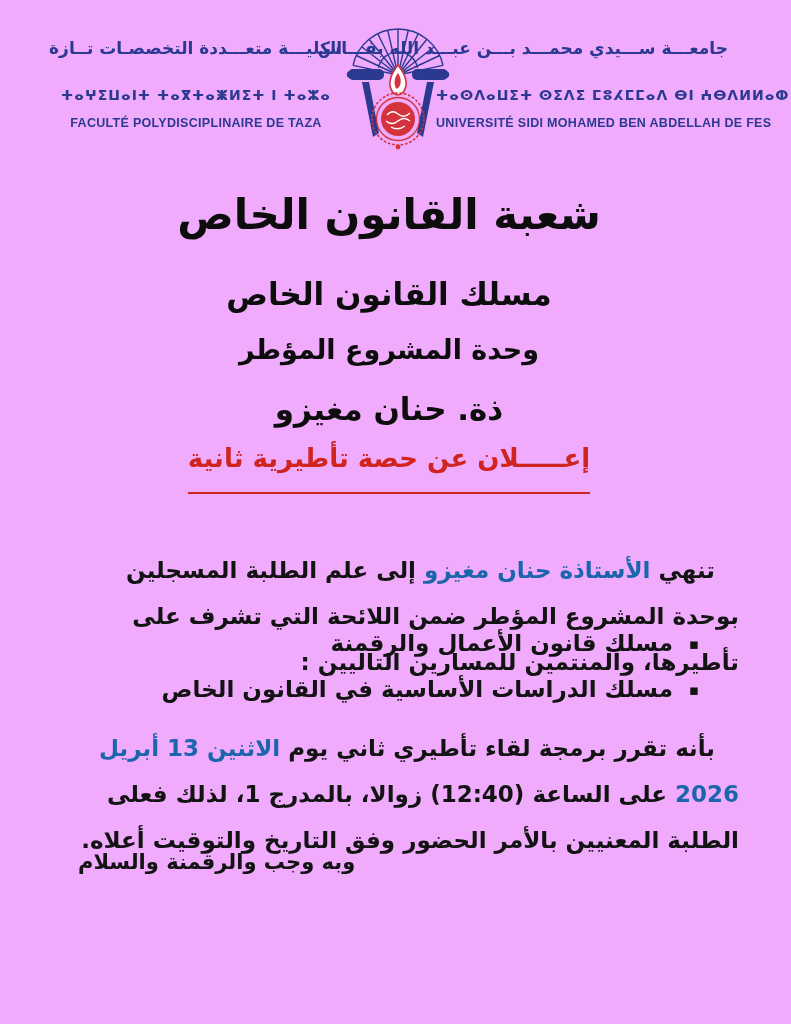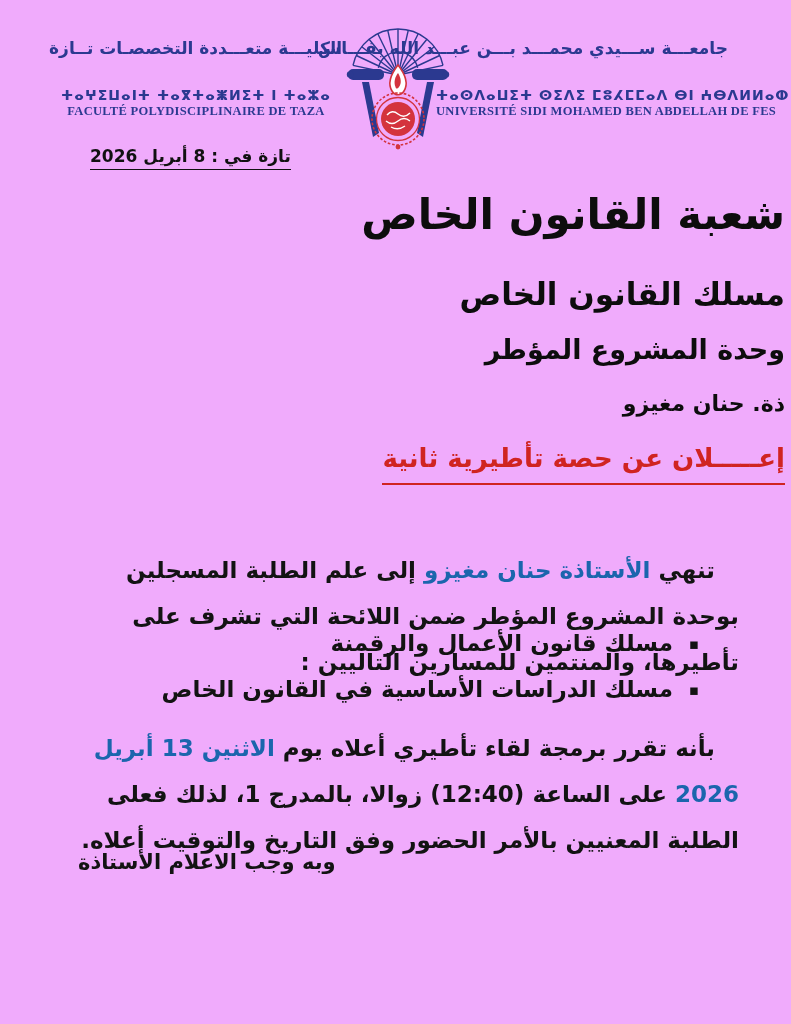--- a/index.html
+++ b/index.html
@@ -6,36 +6,36 @@
   .page{
     position:relative;width:791px;height:1024px;background:#f0abfc;overflow:hidden;
     font-family:"DejaVu Sans","Liberation Sans",sans-serif;color:#161616;
   }
   
   .hdr-block{position:absolute;top:38px;width:292px;text-align:center;color:#2b3990;}
   .hdr-left{left:50px;}
   .hdr-right{left:436px;}
   .hdr-arabic{font-size:17px;font-weight:700;line-height:1.25;direction:rtl;white-space:nowrap;}
   .hdr-tifinagh{font-size:14px;font-weight:700;letter-spacing:1px;line-height:1.2;margin-top:28px;white-space:nowrap;}
-  .hdr-latin{font-family:Liberation Serif, serif;font-size:12.5px;font-weight:700;letter-spacing:.3px;margin-top:0;white-space:nowrap;}
+  .hdr-latin{font-family:Liberation Sans, sans-serif;font-size:12.5px;font-weight:700;letter-spacing:.3px;margin-top:12px;white-space:nowrap;}
   .logo-wrap{position:absolute;top:24px;left:342px;width:112px;height:128px;}
   
   .date-line{
     position:absolute;top:146px;left:90px;direction:rtl;
     font-size:17px;font-weight:700;color:#111;
     border-bottom:1.6px solid #111;padding-bottom:3px;white-space:nowrap;
   }
   
-  .ttl{position:absolute;left:0;right:6px;text-align:right;direction:rtl;font-weight:700;color:#0d0d0d;white-space:nowrap;}
+  .ttl{position:absolute;left:0;right:13px;text-align:center;direction:rtl;font-weight:700;color:#0d0d0d;white-space:nowrap;}
   .ttl-main{top:190px;font-size:42px;}
   .ttl-track{top:276px;font-size:31px;}
   .ttl-unit{top:334px;font-size:27px;}
-  .ttl-prof{top:391px;font-size:22px;}
+  .ttl-prof{top:391px;font-size:31px;}
   .ttl-announce{top:443px;font-size:26px;color:#d02421;}
-  .ttl-announce .underline{display:inline-block;border-bottom:2px solid #d02421;padding-bottom:10px;}
+  .ttl-announce .underline{display:inline-block;border-bottom:2px solid #d02421;padding-bottom:19px;}
   
   .para{
     position:absolute;left:52px;right:52px;direction:rtl;
     font-size:23px;font-weight:700;line-height:46px;color:#131313;text-indent:24px;
   }
   .para-intro{top:524px;}
   .para-schedule{top:702px;}
   .hl-blue{color:#1b65ad;}
   .track-list{
     position:absolute;top:620px;right:92px;left:52px;direction:rtl;text-align:right;
@@ -104,34 +104,33 @@
       <circle cx="56" cy="122" r="2.4" fill="#d4333d"></circle>
     </svg>
   </div>
 
   <div class="hdr-block hdr-right">
     <div class="hdr-arabic">جامعـــة ســـيدي محمـــد بـــن عبـــد الله بفـــاس</div>
     <div class="hdr-tifinagh">ⵜⴰⵙⴷⴰⵡⵉⵜ ⵙⵉⴷⵉ ⵎⵓⵃⵎⵎⴰⴷ ⴱⵏ ⵄⴱⴷⵍⵍⴰⵀ ⵏ ⴼⴰⵙ</div>
     <div class="hdr-latin">UNIVERSITÉ SIDI MOHAMED BEN ABDELLAH DE FES</div>
   </div>
 
-  <div class="date-line">تازة في : 8 أبريل 2026</div>
 
   <div class="ttl ttl-main">شعبة القانون الخاص</div>
   <div class="ttl ttl-unit">وحدة المشروع المؤطر</div>
   <div class="ttl ttl-track">مسلك القانون الخاص</div>
   <div class="ttl ttl-prof">ذة. حنان مغيزو</div>
   <div class="ttl ttl-announce">
     <span class="underline">إعـــــلان عن حصة تأطيرية ثانية</span>
   </div>
 
   <p class="para para-intro"><span>تنهي </span><span class="hl-blue">الأستاذة حنان مغيزو</span><span> إلى علم الطلبة المسجلين بوحدة المشروع المؤطر ضمن اللائحة التي تشرف على تأطيرها، والمنتمين للمسارين التاليين :</span></p>
 
   <ul class="track-list">
     <li>مسلك قانون الأعمال والرقمنة</li>
     <li>مسلك الدراسات الأساسية في القانون الخاص</li>
   </ul>
 
-  <p class="para para-schedule"><span>بأنه تقرر برمجة لقاء تأطيري أعلاه يوم </span><span class="hl-blue">الاثنين 13 أبريل 2026</span><span> على الساعة (12:40) زوالا، بالمدرج 1، لذلك فعلى الطلبة المعنيين بالأمر الحضور وفق التاريخ والتوقيت أعلاه.</span></p>
+  <p class="para para-schedule"><span>بأنه تقرر برمجة لقاء تأطيري ثاني يوم </span><span class="hl-blue">الاثنين 13 أبريل 2026</span><span> على الساعة (12:40) زوالا، بالمدرج 1، لذلك فعلى الطلبة المعنيين بالأمر الحضور وفق التاريخ والتوقيت أعلاه.</span></p>
 
-  <div class="closing-line">وبه وجب الاعلام الأستاذة</div>
+  <div class="closing-line">وبه وجب والرقمنة والسلام</div>
 
 </div>
 
 </body></html>

